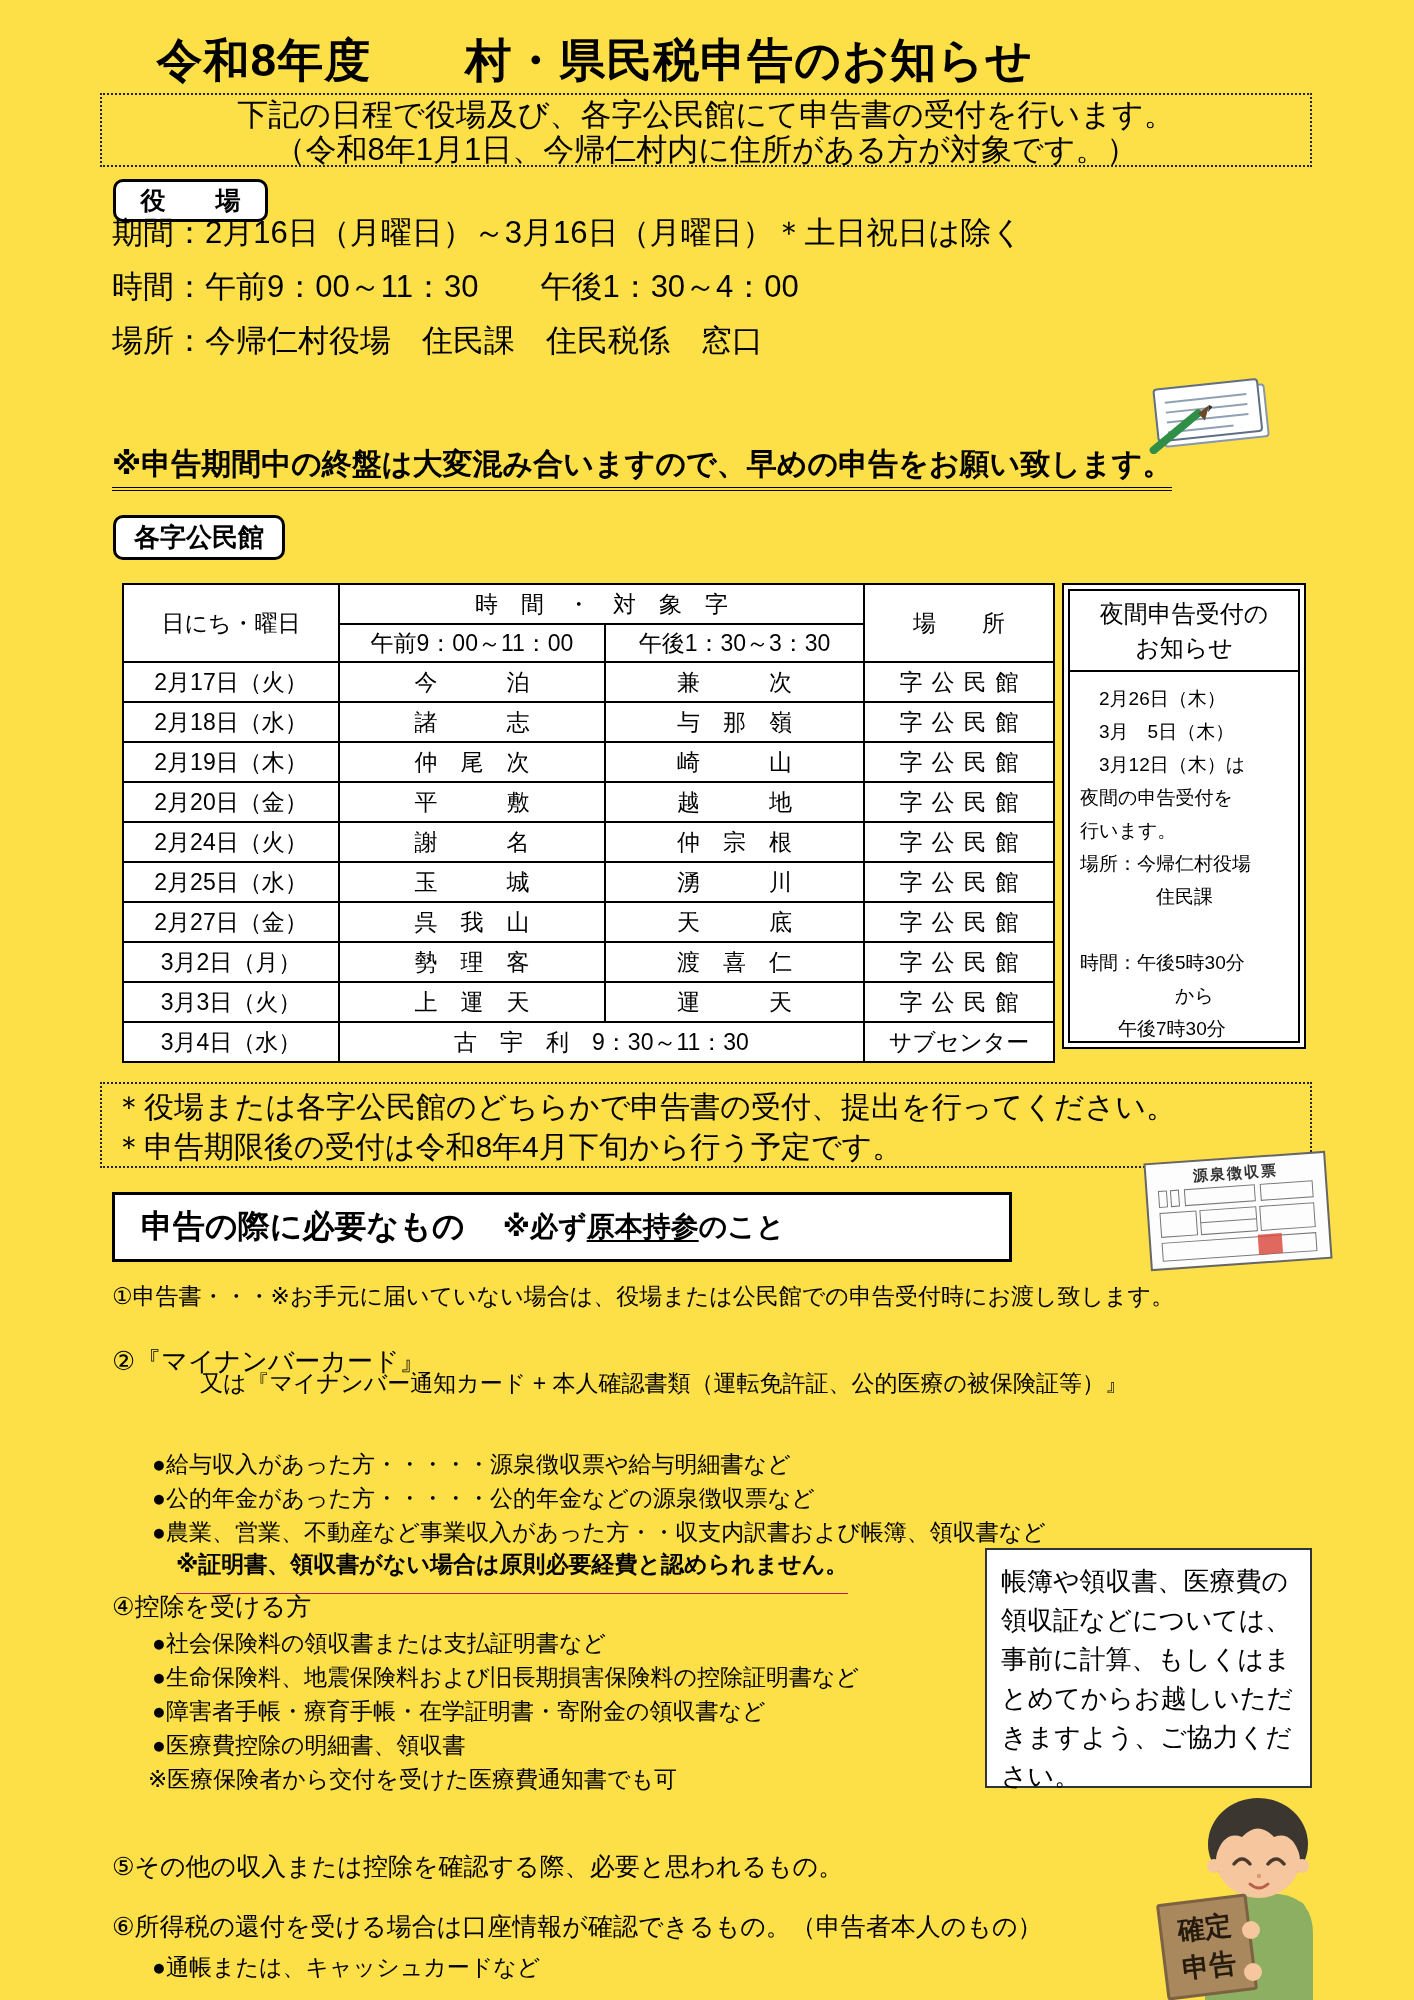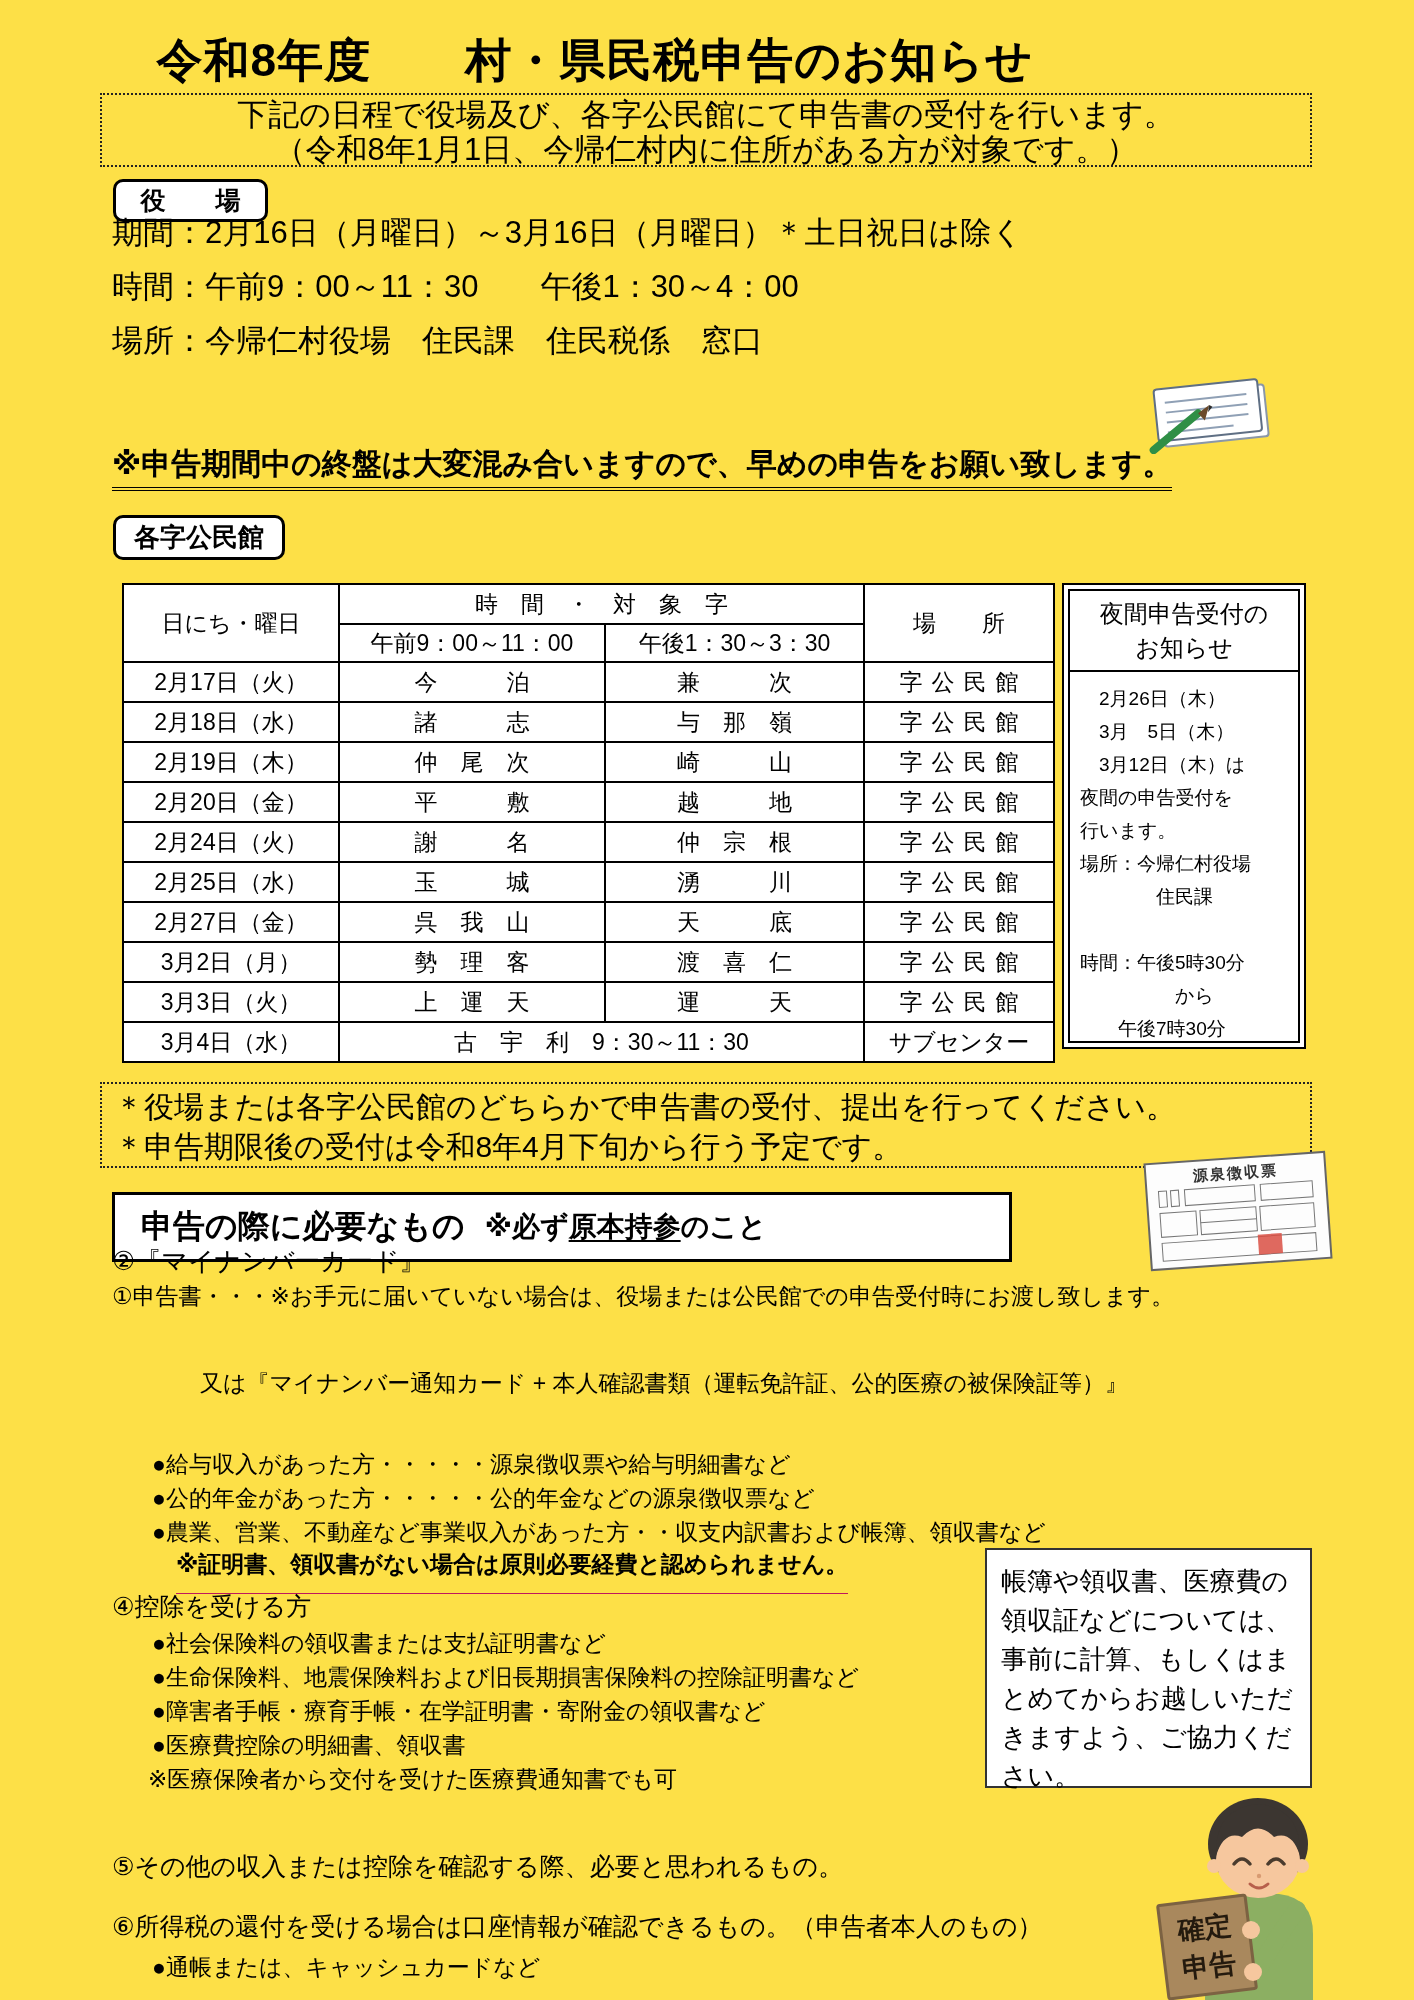--- a/index.html
+++ b/index.html
@@ -47,21 +47,21 @@
   .night-body { padding:10px 6px 0 10px; font-size:19px; line-height:33px; }
   .night-line { white-space:pre-wrap; min-height:33px; }
 
   .note-box { top:1082px; left:100px; width:1212px; height:86px; }
   .note-line { font-size:30px; line-height:40px; padding-left:12px; white-space:pre; }
   .note-box .pad { padding-top:3px; }
 
   .req-head-box { top:1192px; left:112px; width:900px; height:70px; border:3px solid #000;
     box-sizing:border-box; display:flex; align-items:center; padding-left:26px; background:#fff; }
   .req-head-main { font-size:32px; font-weight:bold; }
-  .req-head-note { font-size:28px; font-weight:bold; margin-left:20px; }
+  .req-head-note { font-size:28px; font-weight:bold; margin-left:38px; }
   .req-head-note .ul { text-decoration:underline; text-underline-offset:4px; }
 
   .item { left:112px; white-space:pre; }
   .fs23 { font-size:23px; } .fs25 { font-size:25px; } .fs26 { font-size:26px; }
   .bold-ul { font-weight:bold; border-bottom:1px solid #be185d; padding-bottom:13px;margin-left:6px; }
 
   .side-note-box { top:1548px; left:985px; width:327px; height:240px;
     border:2px solid #333; box-sizing:border-box; padding:12px 10px 0 14px;
     font-size:26px; line-height:39px; background:#fff; }
 
@@ -227,21 +227,21 @@
       </g>
     </svg>
   </div>
 
   <div class="abs req-head-box">
     <span class="req-head-main">申告の際に必要なもの</span>
     <span class="req-head-note"><span>※必ず</span><span class="ul">原本持参</span><span>のこと</span></span>
   </div>
 
   <div class="abs item fs23" style="top:1281px;">①申告書・・・※お手元に届いていない場合は、役場または公民館での申告受付時にお渡し致します。</div>
-  <div class="abs item fs26" style="top:1244px;">②『マイナンバーカード』</div>
+  <div class="abs item fs26" style="top:1344px;">②『マイナンバーカード』</div>
   <div class="abs item fs23" style="top:1368px; left:200px;">又は『マイナンバー通知カード + 本人確認書類（運転免許証、公的医療の被保険証等）』</div>
   <div class="abs item fs23" style="top:1449px; left:152px;">●給与収入があった方・・・・・源泉徴収票や給与明細書など</div>
   <div class="abs item fs23" style="top:1483px; left:152px;">●公的年金があった方・・・・・公的年金などの源泉徴収票など</div>
   <div class="abs item fs23" style="top:1517px; left:152px;">●農業、営業、不動産など事業収入があった方・・収支内訳書および帳簿、領収書など</div>
   <div class="abs item fs23 bold-ul" style="top:1549px; left:170px;">※証明書、領収書がない場合は原則必要経費と認められません。</div>
   <div class="abs item fs25" style="top:1590px;">④控除を受ける方</div>
   <div class="abs item fs23" style="top:1628px; left:152px;">●社会保険料の領収書または支払証明書など</div>
   <div class="abs item fs23" style="top:1662px; left:152px;">●生命保険料、地震保険料および旧長期損害保険料の控除証明書など</div>
   <div class="abs item fs23" style="top:1696px; left:152px;">●障害者手帳・療育手帳・在学証明書・寄附金の領収書など</div>
   <div class="abs item fs23" style="top:1730px; left:152px;">●医療費控除の明細書、領収書</div>

